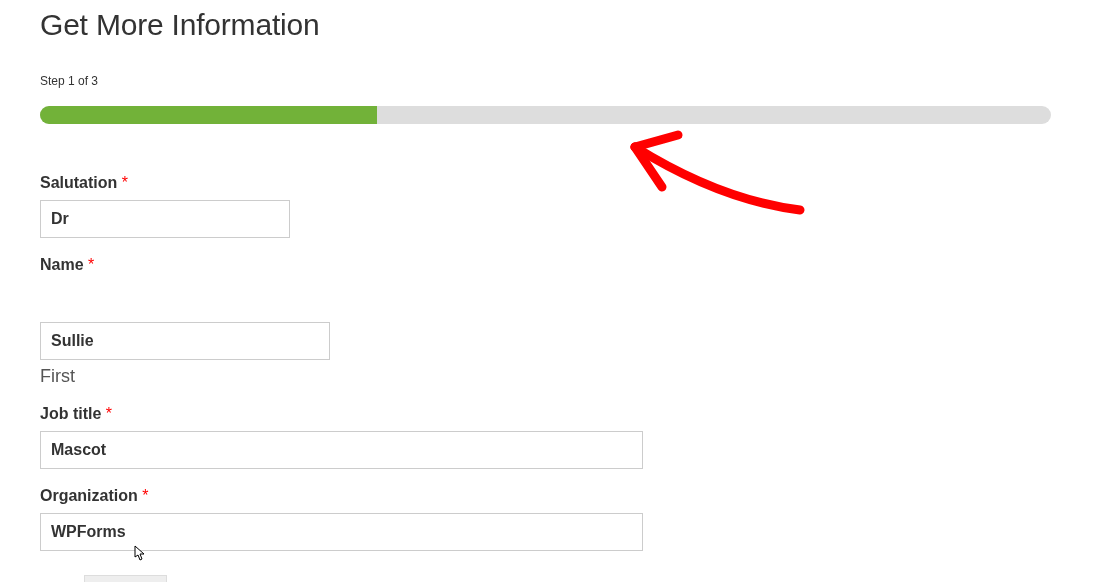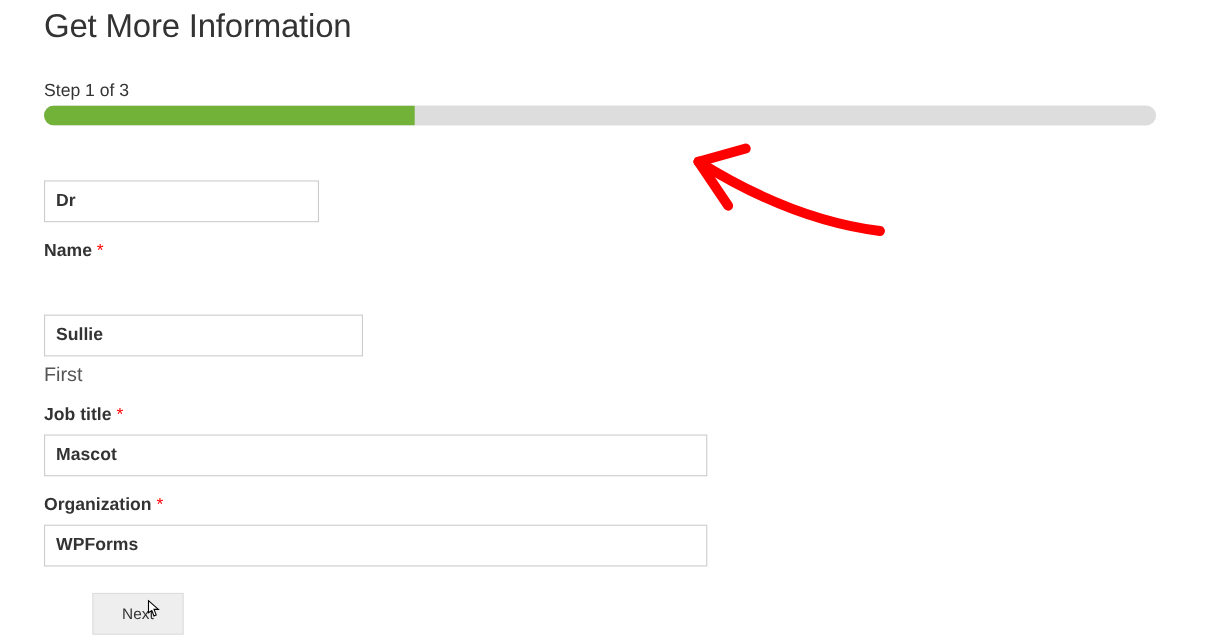--- a/index.html
+++ b/index.html
@@ -16,23 +16,23 @@
       padding-top: 8px;
     }
     h1.title {
       font-size: 30px;
       font-weight: 500;
       color: #333;
       margin-bottom: 32px;
       letter-spacing: -0.2px;
     }
     .step-indicator {
-      font-size: 16px;
+      font-size: 12px;
       color: #333;
-      margin-bottom: 4px;
+      margin-bottom: 18px;
     }
     .progress {
       width: 100%;
       max-width: 1011px;
       height: 18px;
       background: #ddd;
       border-radius: 9px;
       overflow: hidden;
       margin-bottom: 50px;
     }
@@ -115,20 +115,24 @@
   <h1 class="title">Get More Information</h1>
 
   <div class="step-indicator">Step 1 of 3</div>
 
   <div class="progress">
     <div class="progress-fill"></div>
   </div>
 
   
   <div class="field">
+    <label class="label">
+      <span>Salutation</span>
+      <span class="req"> *</span>
+    </label>
     <input type="text" class="input-sm" value="Dr" style="">
   </div>
 
   
   <div class="field">
     <label class="label">
       <span>Name</span>
       <span class="req"> *</span>
     </label>
     <div class="name-row">

